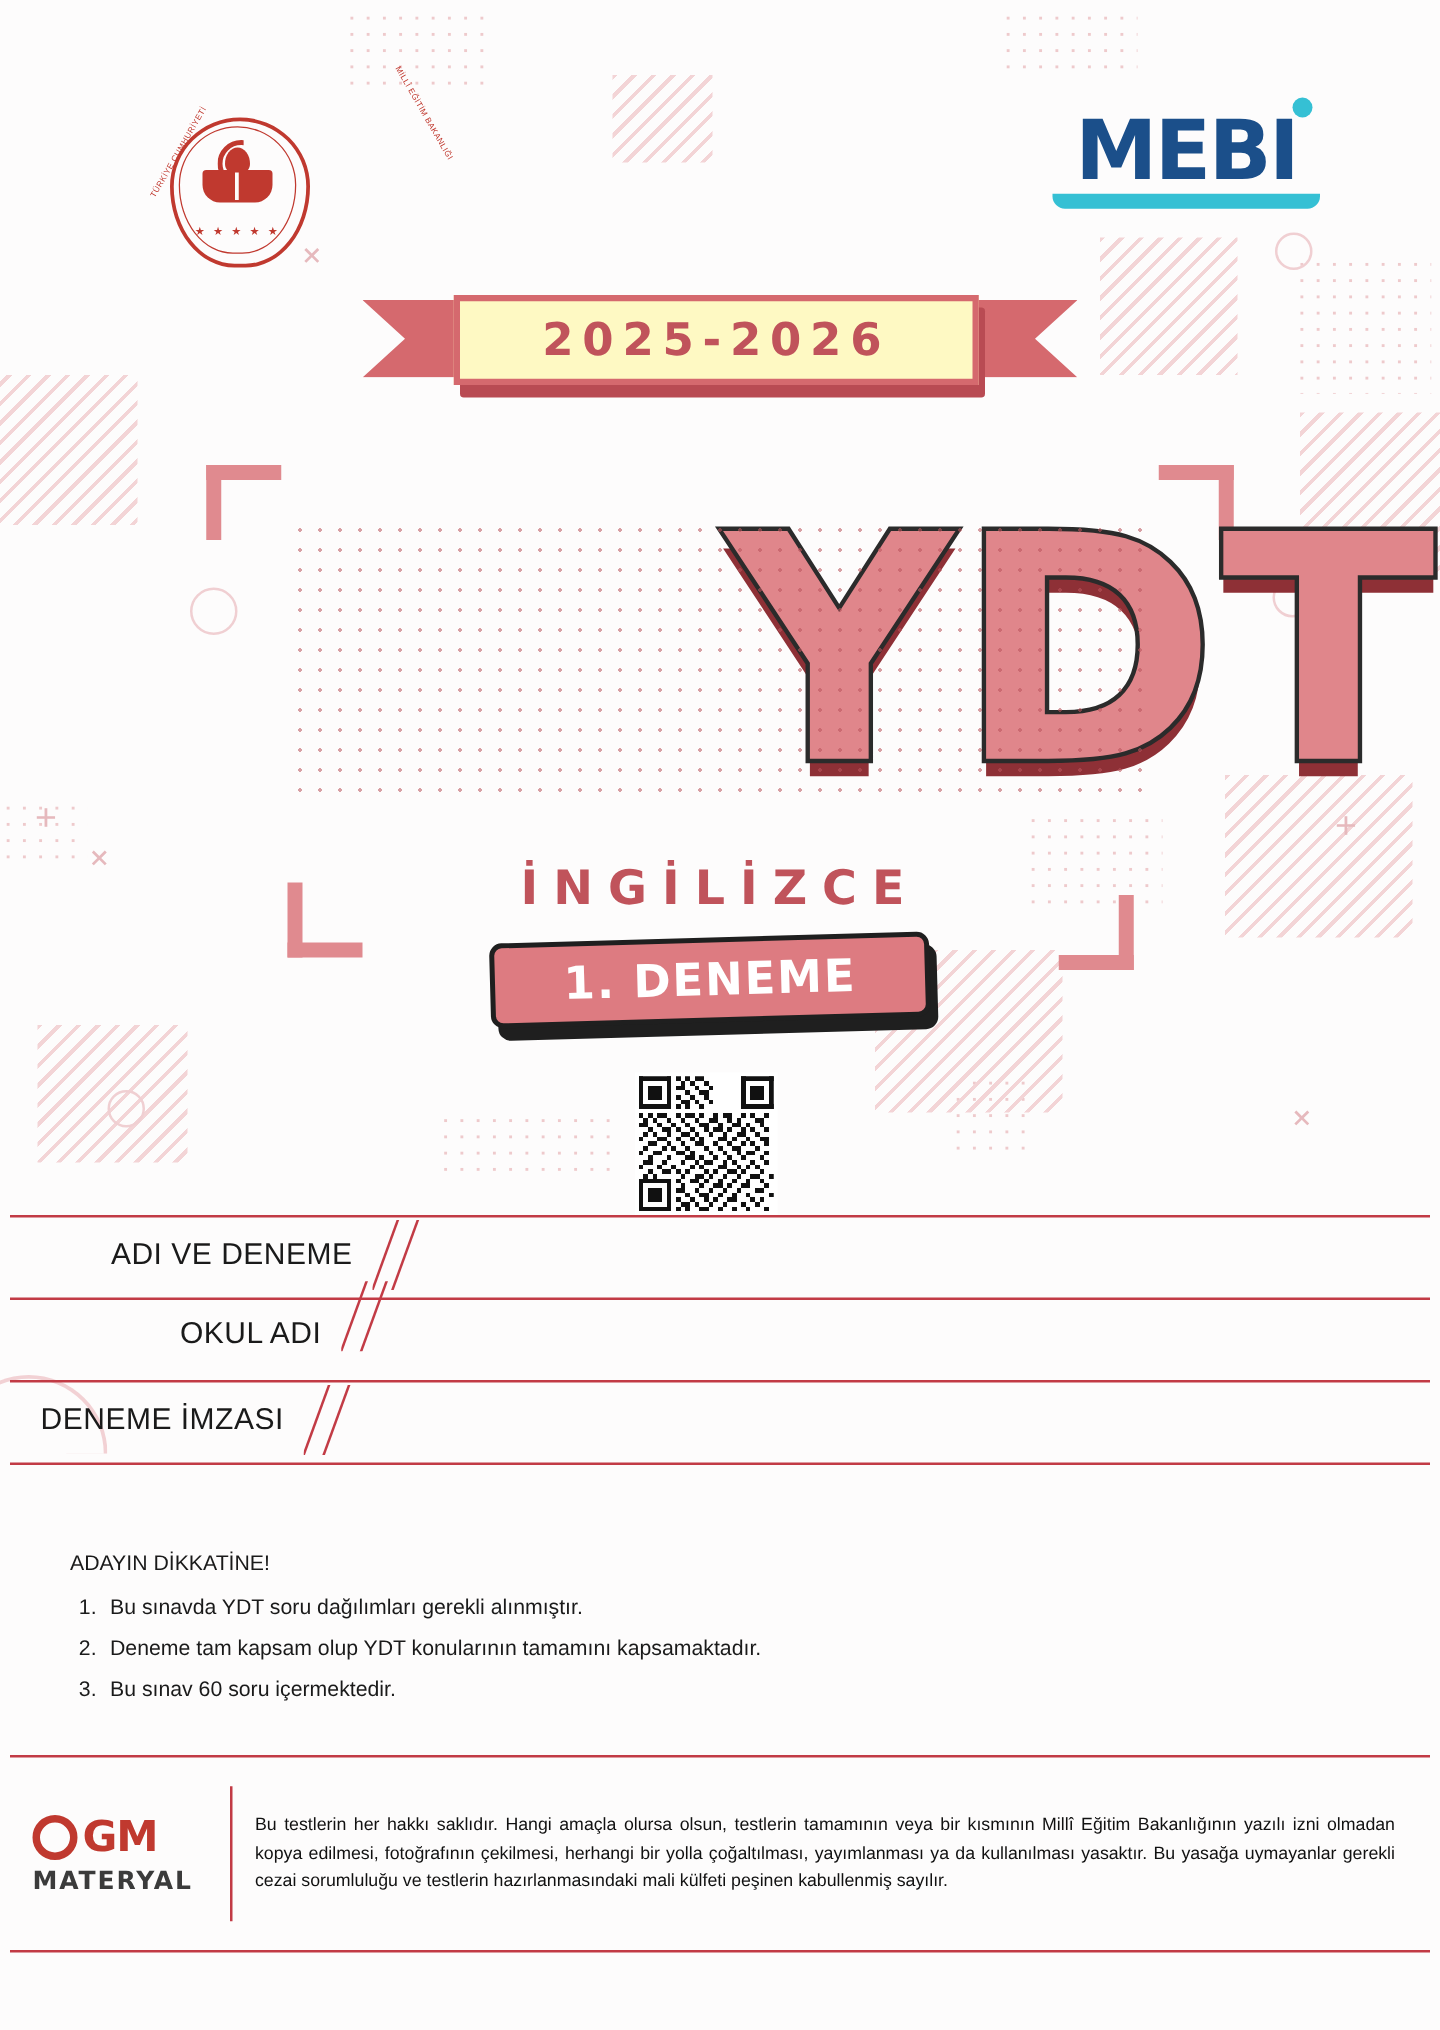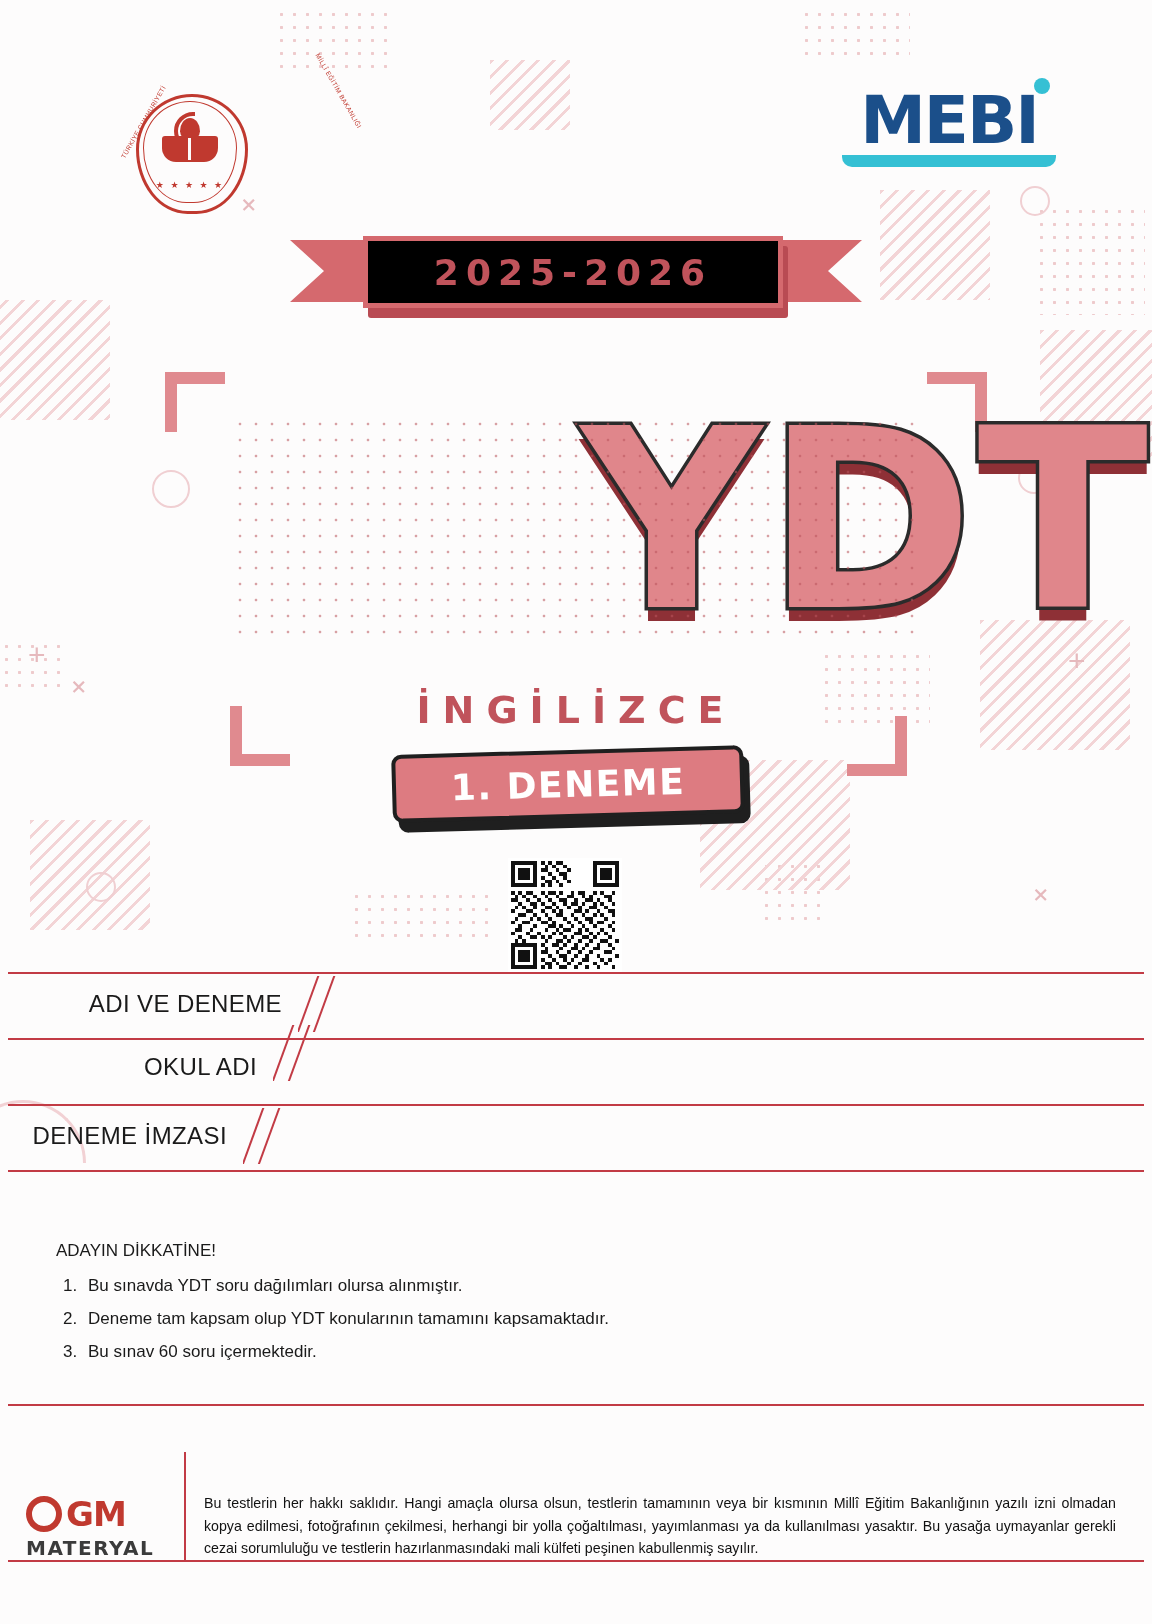--- a/index.html
+++ b/index.html
@@ -197,21 +197,21 @@
     position: absolute;
     left: 368px; top: 24px;
     width: 420px; height: 72px;
     background: #b94b53;
     border-radius: 3px;
   }
   .ribbon-main {
     position: absolute;
     left: 363px; top: 14px;
     width: 420px; height: 72px;
-    background: #000000;
+    background: #fef9c3;
     border: 5px solid #d5696e;
     box-sizing: border-box;
     display: flex;
     align-items: center;
     justify-content: center;
   }
   .ribbon-main span {
     color: #c0535b;
     font-size: 36px;
     font-weight: bold;
@@ -404,21 +404,21 @@
     top: 1404px;
     height: 2px;
     background: #c23b45;
   }
   .footer {
     position: absolute;
     left: 8px; right: 8px;
     top: 1406px;
     height: 154px;
     display: flex;
-    align-items: flex-end;
+    align-items: center;
   }
   .ogmLogo {
     width: 172px;
     padding-left: 18px;
     box-sizing: border-box;
   }
   .ogm-top {
     display: flex;
     align-items: center;
     gap: 4px;
@@ -789,21 +789,21 @@
     <div class="form-row" style="top:136px;">
       <div class="form-label" style="width:235px;">DENEME İMZASI</div>
       <div class="slashes"></div>
       <div class="form-input"></div>
     </div>
   </div>
 
   <div class="notice">
     <div class="notice-title">ADAYIN DİKKATİNE!</div>
     <ol>
-      <li>Bu sınavda YDT soru dağılımları olursa alınmıştır.</li>
+      <li>Bu sınavda YDT soru dağılımları gerekli alınmıştır.</li>
       <li>Deneme tam kapsam olup YDT konularının tamamını kapsamaktadır.</li>
       <li>Bu sınav 60 soru içermektedir.</li>
     </ol>
   </div>
 
   <div class="footerLine"></div>
   <div class="footer">
     <div class="ogmLogo">
       <div class="ogm-top">
         <div class="ogm-o"></div>

